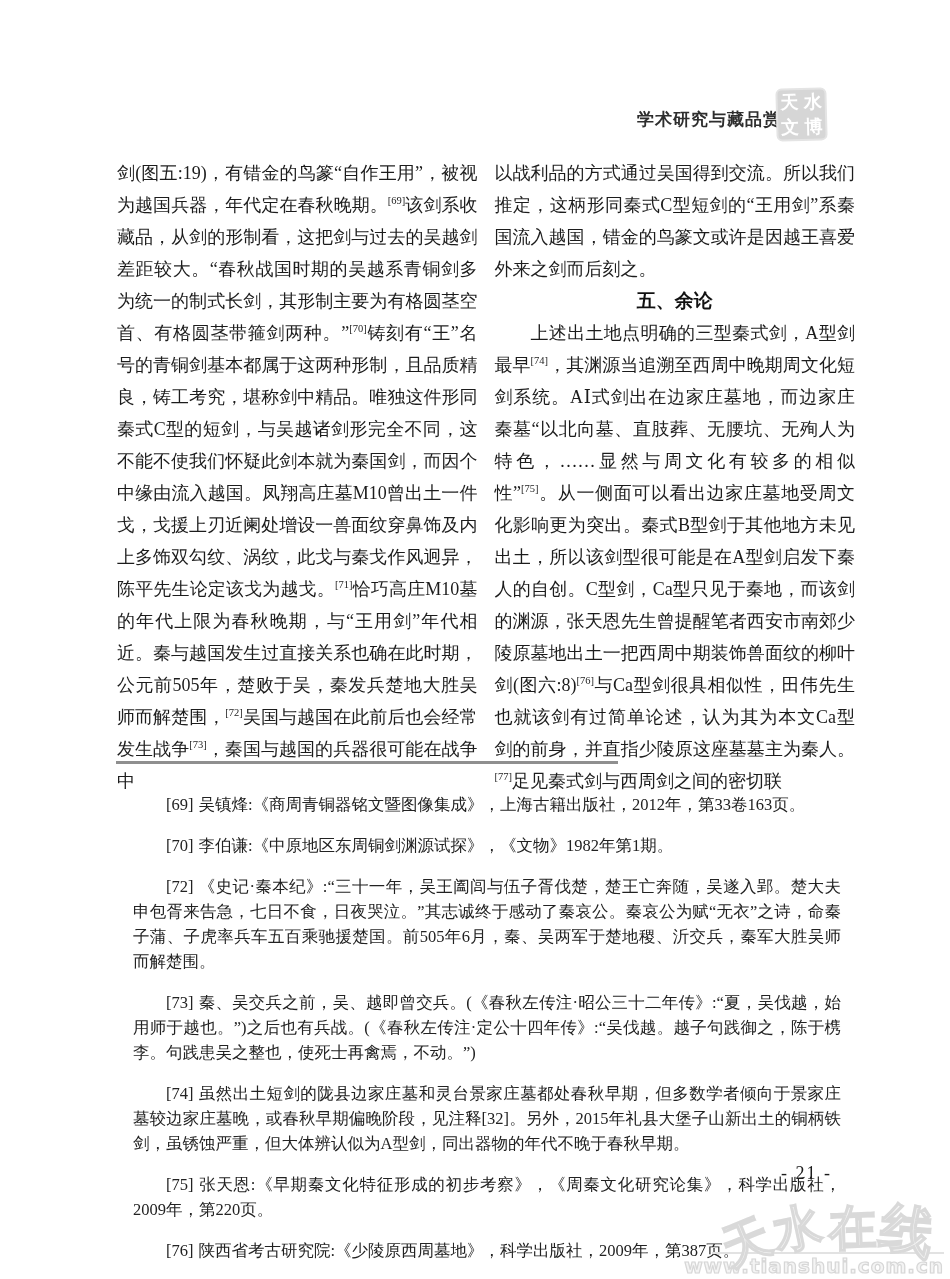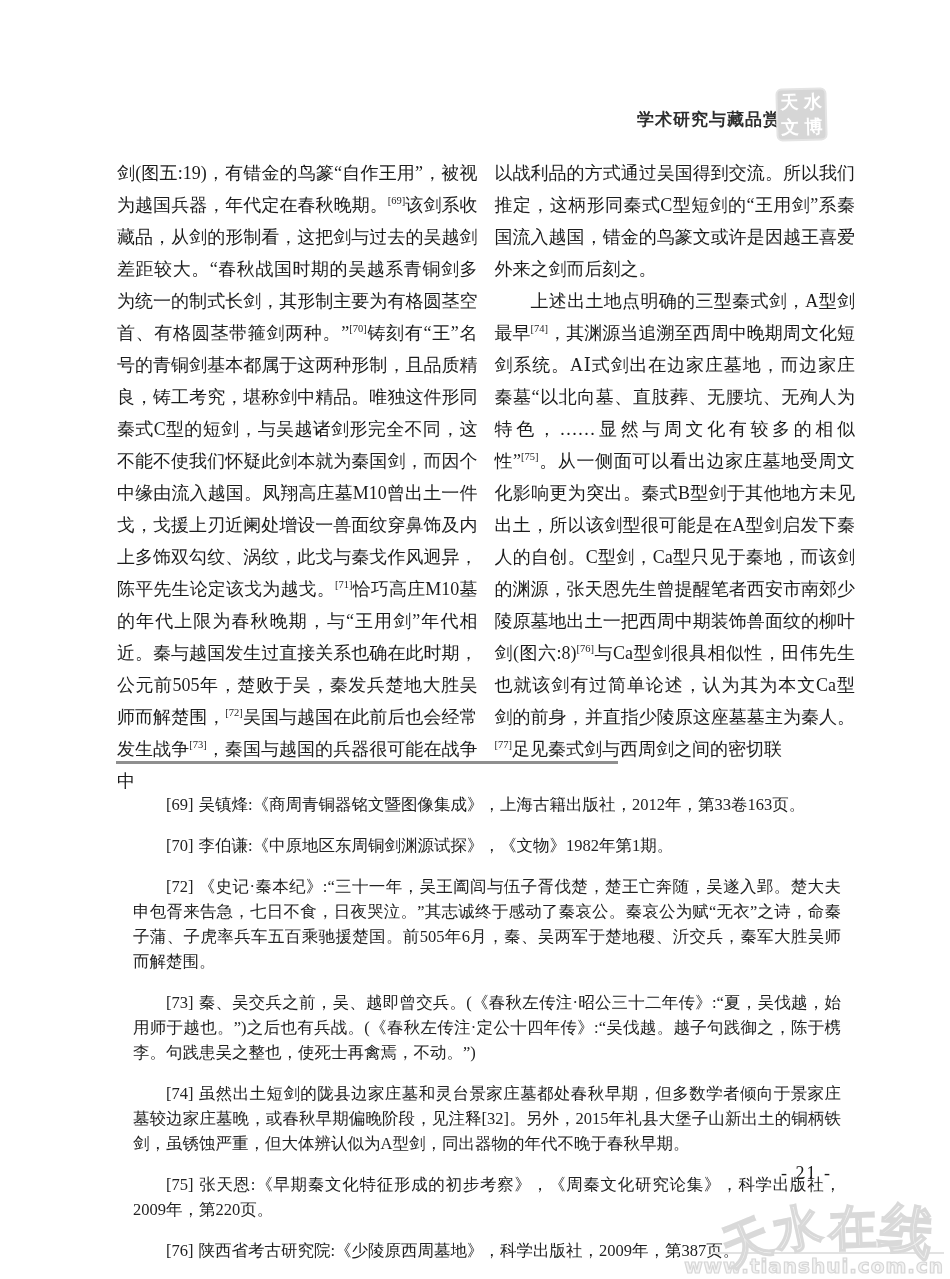--- a/index.html
+++ b/index.html
@@ -170,20 +170,21 @@
     <span>文</span>
     <span>博</span>
   </div>
 
   <div class="columns">
     <div class="col">
       <p>剑(图五:19)，有错金的鸟篆“自作王用”，被视为越国兵器，年代定在春秋晚期。<sup class="fnref">[69]</sup>该剑系收藏品，从剑的形制看，这把剑与过去的吴越剑差距较大。“春秋战国时期的吴越系青铜剑多为统一的制式长剑，其形制主要为有格圆茎空首、有格圆茎带箍剑两种。”<sup class="fnref">[70]</sup>铸刻有“王”名号的青铜剑基本都属于这两种形制，且品质精良，铸工考究，堪称剑中精品。唯独这件形同秦式C型的短剑，与吴越诸剑形完全不同，这不能不使我们怀疑此剑本就为秦国剑，而因个中缘由流入越国。凤翔高庄墓M10曾出土一件戈，戈援上刃近阑处增设一兽面纹穿鼻饰及内上多饰双勾纹、涡纹，此戈与秦戈作风迥异，陈平先生论定该戈为越戈。<sup class="fnref">[71]</sup>恰巧高庄M10墓的年代上限为春秋晚期，与“王用剑”年代相近。秦与越国发生过直接关系也确在此时期，公元前505年，楚败于吴，秦发兵楚地大胜吴师而解楚围，<sup class="fnref">[72]</sup>吴国与越国在此前后也会经常发生战争<sup class="fnref">[73]</sup>，秦国与越国的兵器很可能在战争中</p>
     </div>
     <div class="col">
       <p>以战利品的方式通过吴国得到交流。所以我们推定，这柄形同秦式C型短剑的“王用剑”系秦国流入越国，错金的鸟篆文或许是因越王喜爱外来之剑而后刻之。</p>
+      <p class="section-heading">五、余论</p>
       <p class="para-indent">上述出土地点明确的三型秦式剑，A型剑最早<sup class="fnref">[74]</sup>，其渊源当追溯至西周中晚期周文化短剑系统。AⅠ式剑出在边家庄墓地，而边家庄秦墓“以北向墓、直肢葬、无腰坑、无殉人为特色，……显然与周文化有较多的相似性”<sup class="fnref">[75]</sup>。从一侧面可以看出边家庄墓地受周文化影响更为突出。秦式B型剑于其他地方未见出土，所以该剑型很可能是在A型剑启发下秦人的自创。C型剑，Ca型只见于秦地，而该剑的渊源，张天恩先生曾提醒笔者西安市南郊少陵原墓地出土一把西周中期装饰兽面纹的柳叶剑(图六:8)<sup class="fnref">[76]</sup>与Ca型剑很具相似性，田伟先生也就该剑有过简单论述，认为其为本文Ca型剑的前身，并直指少陵原这座墓墓主为秦人。<sup class="fnref">[77]</sup>足见秦式剑与西周剑之间的密切联</p>
     </div>
   </div>
 
   <hr class="fn-rule">
 
   <div class="footnotes">
     <p><span class="fn-marker">[69]</span><span>吴镇烽:《商周青铜器铭文暨图像集成》，上海古籍出版社，2012年，第33卷163页。</span></p>
     <p><span class="fn-marker">[70]</span><span>李伯谦:《中原地区东周铜剑渊源试探》，《文物》1982年第1期。</span></p>
     <p><span class="fn-marker">[72]</span><span>《史记·秦本纪》:“三十一年，吴王阖闾与伍子胥伐楚，楚王亡奔随，吴遂入郢。楚大夫申包胥来告急，七日不食，日夜哭泣。”其志诚终于感动了秦哀公。秦哀公为赋“无衣”之诗，命秦子蒲、子虎率兵车五百乘驰援楚国。前505年6月，秦、吴两军于楚地稷、沂交兵，秦军大胜吴师而解楚围。</span></p>

